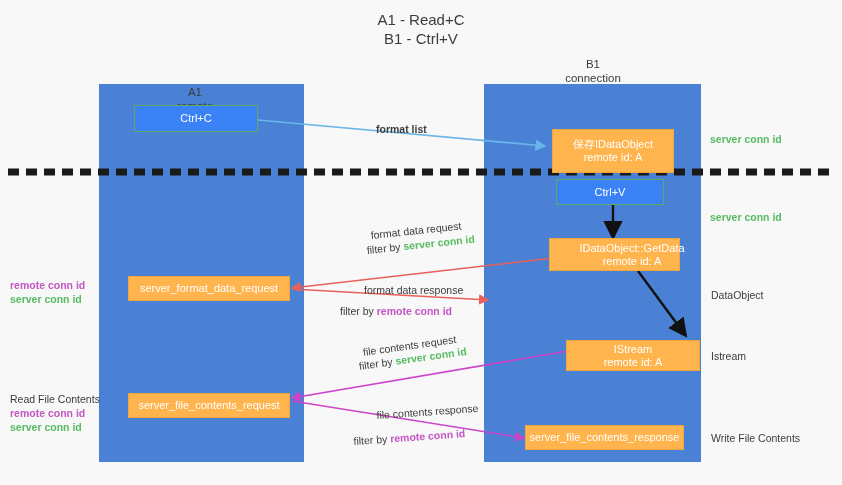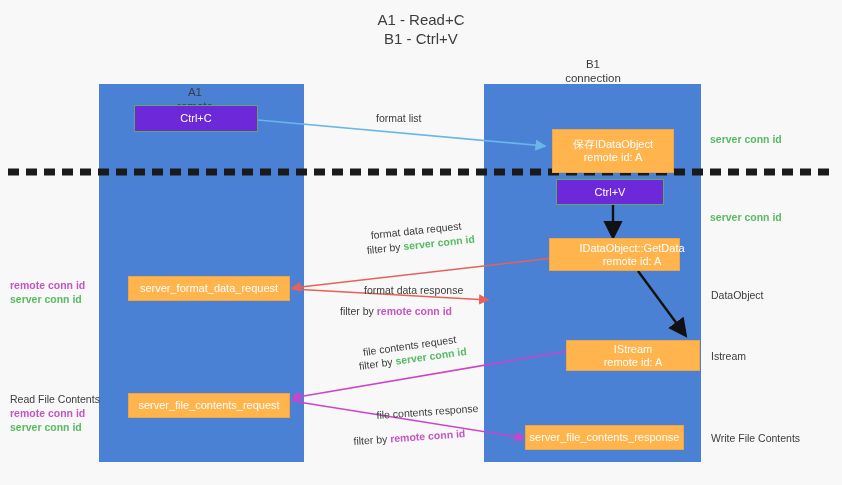--- a/index.html
+++ b/index.html
@@ -28,21 +28,21 @@
     position:absolute;text-align:center;font-size:11.5px;color:#3c3c3c;
     line-height:13.5px;white-space:pre-line;
   }
 
   .box{
     position:absolute;box-sizing:border-box;
     display:flex;align-items:center;justify-content:center;
     text-align:center;color:#ffffff;font-size:11px;line-height:13px;
     white-space:pre-line;
   }
-  .box.green{background:#6d28d9;border:1px solid #5faa62;}
+  .box.green{background:#3b82f6;border:1px solid #5faa62;}
   .box.orange{background:#ffb44d;border:1px solid #f0a63f;}
 
   .edgelabel{
     position:absolute;font-size:10.5px;color:#3c3c3c;line-height:14px;
     white-space:nowrap;transform-origin:left top;
   }
   .edgelabel .srv{color:#57bb63;font-weight:bold;}
   .edgelabel .rem{color:#c455c4;font-weight:bold;}
 
   .sidelabel{
@@ -119,21 +119,21 @@
     <div class="box orange" style="left:566px;top:340px;width:134px;height:31px;">IStream
 remote id: A</div>
 
     <div class="box orange" style="left:128px;top:276px;width:162px;height:25px;">server_format_data_request</div>
 
 
     <div class="box orange" style="left:128px;top:393px;width:162px;height:25px;">server_file_contents_request</div>
 
     <div class="box orange" style="left:525px;top:425px;width:159px;height:25px;">server_file_contents_response</div>
 
-    <div class="edgelabel" style="left:376px;top:111px;">format list</div>
+    <div class="edgelabel" style="left:376px;top:122px;font-weight:bold;">format list</div>
 
     <div class="edgelabel" style="left:370px;top:228px;transform:rotate(-6deg);">format data request</div>
     <div class="edgelabel" style="left:366px;top:243px;transform:rotate(-6deg);">
       <span>filter by </span><span class="srv">server conn id</span>
     </div>
 
     <div class="edgelabel" style="left:364px;top:283px;">format data response</div>
     <div class="edgelabel" style="left:340px;top:304px;">
       <span>filter by </span><span class="rem">remote conn id</span>
     </div>

